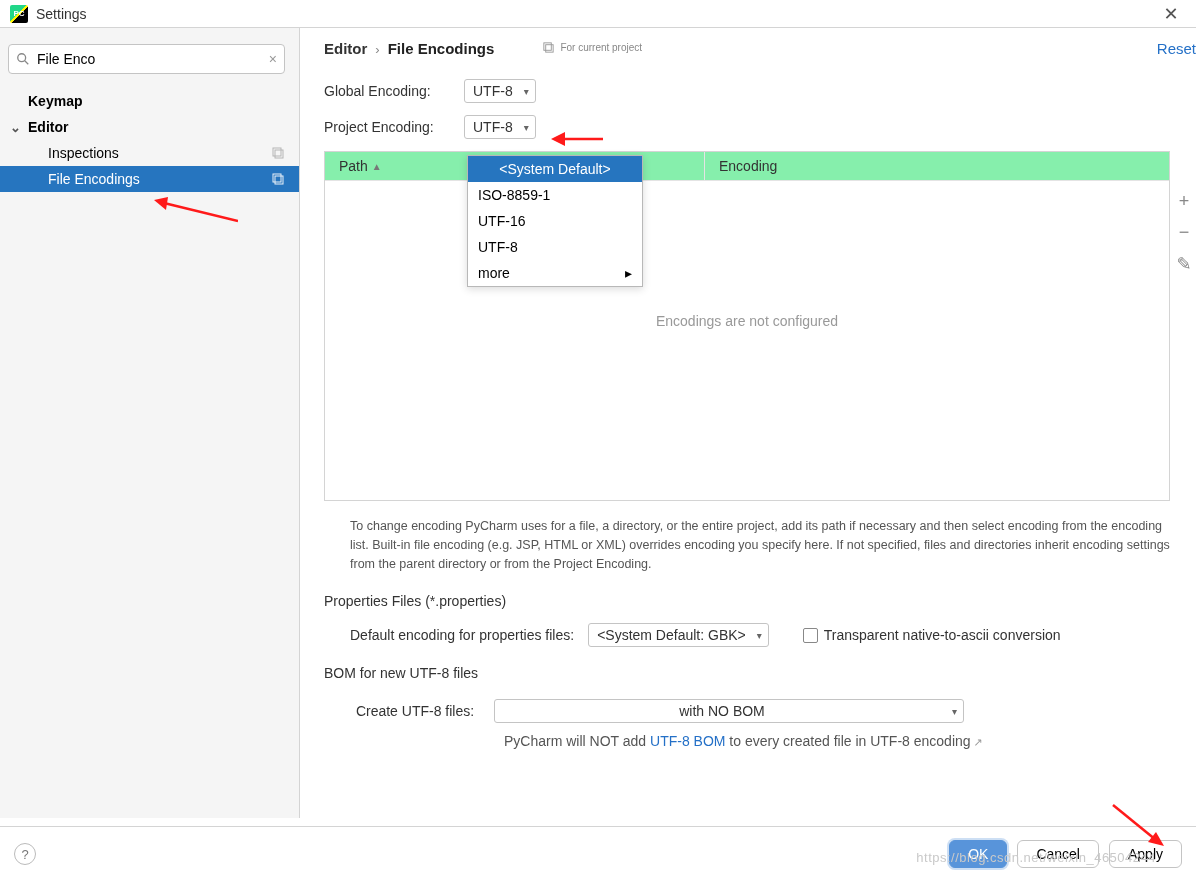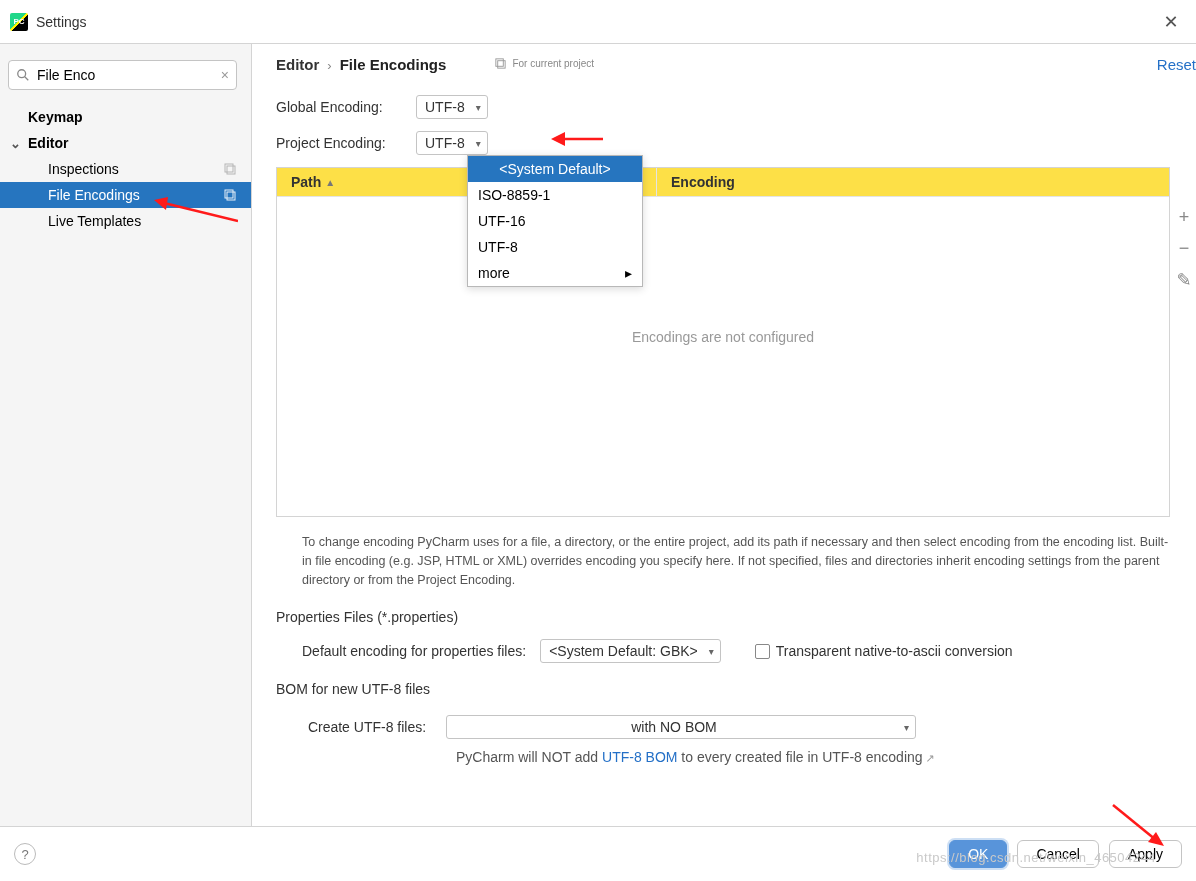--- a/index.html
+++ b/index.html
@@ -1,28 +1,28 @@
 <!DOCTYPE html>
 <html><head>
   <meta charset="utf-8">
   <style>
     * { box-sizing: border-box; margin: 0; padding: 0; font-family: "Segoe UI", Arial, sans-serif; }
     body { width: 1196px; height: 881px; background: #fff; position: relative; overflow: hidden; }
 
     
-    .title-bar { display: flex; align-items: center; padding: 6px 10px; height: 44px; border-bottom: 1px solid #d4d4d4; }
+    .title-bar { display: flex; align-items: center; padding: 6px 10px; height: 28px; border-bottom: 1px solid #d4d4d4; }
     .app-icon { width: 18px; height: 18px; background: linear-gradient(135deg, #21d789 45%, #fff200 45%, #fff200 55%, #000 55%); border-radius: 2px; margin-right: 8px; display: flex; align-items: center; justify-content: center; font-size: 8px; font-weight: bold; color: #fff; }
     .title-text { font-size: 14px; color: #333; }
     .close-x { margin-left: auto; width: 30px; text-align: center; font-size: 18px; color: #555; cursor: pointer; }
 
     
     .main { display: flex; height: 790px; }
 
     
-    .sidebar { width: 252px; background: #f5f5f5; border-right: 1px solid #d4d4d4; padding-top: 8px; }
+    .sidebar { width: 300px; background: #f5f5f5; border-right: 1px solid #d4d4d4; padding-top: 8px; }
     .search-wrap { margin: 8px 14px 14px 8px; position: relative; }
     .search-icon { position: absolute; left: 8px; top: 50%; transform: translateY(-50%); width: 14px; height: 14px; }
     .search-input { width: 100%; height: 30px; padding: 4px 26px 4px 28px; border: 1px solid #c4c4c4; border-radius: 4px; font-size: 14px; background: #fff; }
     .clear-x { position: absolute; right: 8px; top: 50%; transform: translateY(-50%); color: #999; cursor: pointer; font-size: 14px; }
 
     .tree { font-size: 14px; }
     .tree-item { padding: 5px 0 5px 28px; display: flex; align-items: center; position: relative; }
     .tree-item.expandable::before { content: "⌄"; position: absolute; left: 10px; top: 50%; transform: translateY(-50%); font-size: 13px; color: #555; }
     .tree-item.top { font-weight: bold; }
     .tree-child { padding-left: 48px; }
@@ -38,21 +38,21 @@
     .project-scope { color: #888; font-size: 10px; display: flex; align-items: center; gap: 5px; margin-left: 40px; }
     .reset { margin-left: auto; color: #2470c7; font-weight: 500; padding-right: 0; }
 
     .row { display: flex; align-items: center; margin-bottom: 12px; font-size: 14px; color: #333; }
     .row-label { width: 140px; }
     .dropdown { border: 1px solid #c4c4c4; border-radius: 3px; padding: 3px 22px 3px 8px; background: #fff; position: relative; min-width: 70px; font-size: 14px; }
     .dropdown::after { content: "▾"; position: absolute; right: 6px; top: 50%; transform: translateY(-50%); color: #666; font-size: 10px; }
 
     
     .path-table { border: 1px solid #d4d4d4; margin-top: 4px; margin-right: 26px; height: 350px; position: relative; background: #fff; }
-    .path-header { display: flex; background: #fde047; border-bottom: 1px solid #e4e4e4; font-size: 14px; font-weight: bold; }
+    .path-header { display: flex; background: #86efac; border-bottom: 1px solid #e4e4e4; font-size: 14px; }
     .path-header .col { padding: 6px 14px; color: #333; }
     .col-path { width: 380px; border-right: 1px solid #e4e4e4; display: flex; align-items: center; gap: 4px; }
     .sort-arrow { font-size: 10px; color: #777; }
     .col-enc { flex: 1; }
     .table-empty { position: absolute; top: 50%; left: 50%; transform: translate(-50%, -80%); color: #999; font-size: 14px; }
 
     .table-actions { position: absolute; right: 2px; top: 163px; display: flex; flex-direction: column; gap: 10px; color: #888; font-size: 18px; }
     .table-actions div { cursor: pointer; width: 20px; text-align: center; }
 
     
@@ -125,23 +125,20 @@
             <rect x="4" y="4" width="8" height="8" fill="none" stroke="#777"></rect>
           </svg>
       </div>
       <div class="tree-item tree-child selected">
           <span>File Encodings</span>
         <svg class="copy-icon" viewBox="0 0 14 14" style="opacity:0.9">
             <rect x="2" y="2" width="8" height="8" fill="none" stroke="#fff"></rect>
             <rect x="4" y="4" width="8" height="8" fill="none" stroke="#fff"></rect>
           </svg>
       </div>
-      <div class="tree-item tree-child">
-          <span>Live Templates</span>
-        </div>
     </div>
   </div>
 
   <div class="content">
 
     <div class="breadcrumb">
       <span class="bc-link">Editor</span>
       <span class="sep">›</span>
       <span class="bc-current">File Encodings</span>
       <span class="project-scope">

